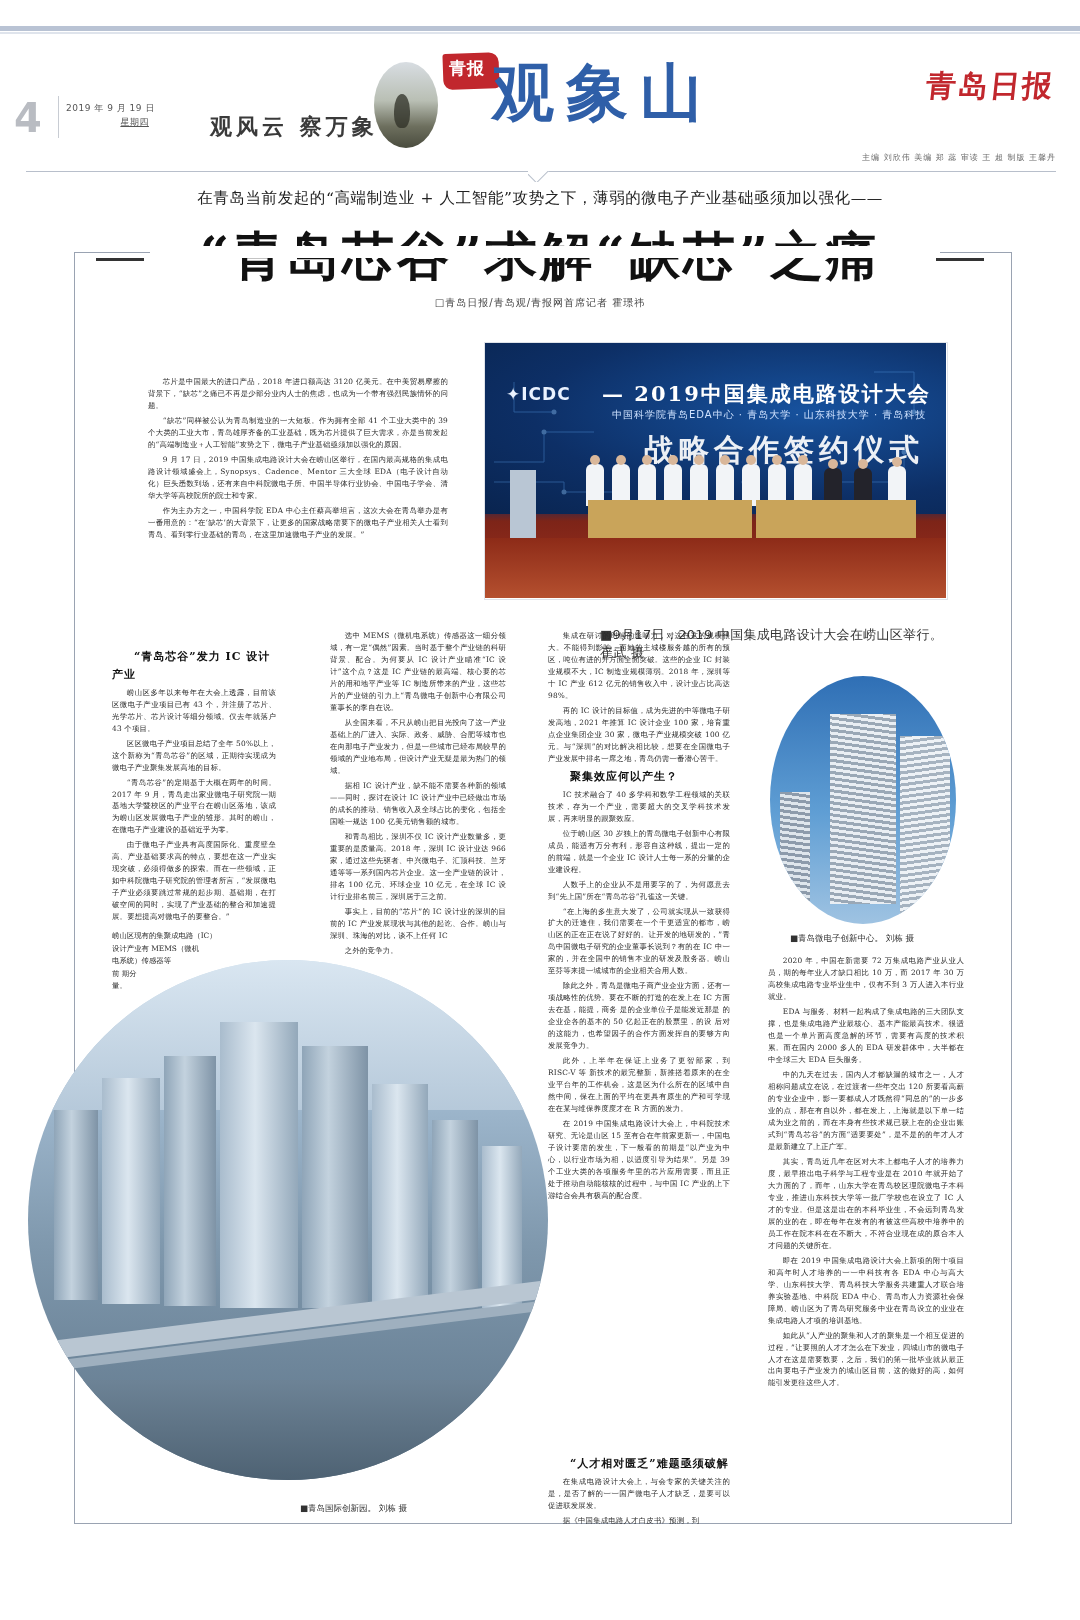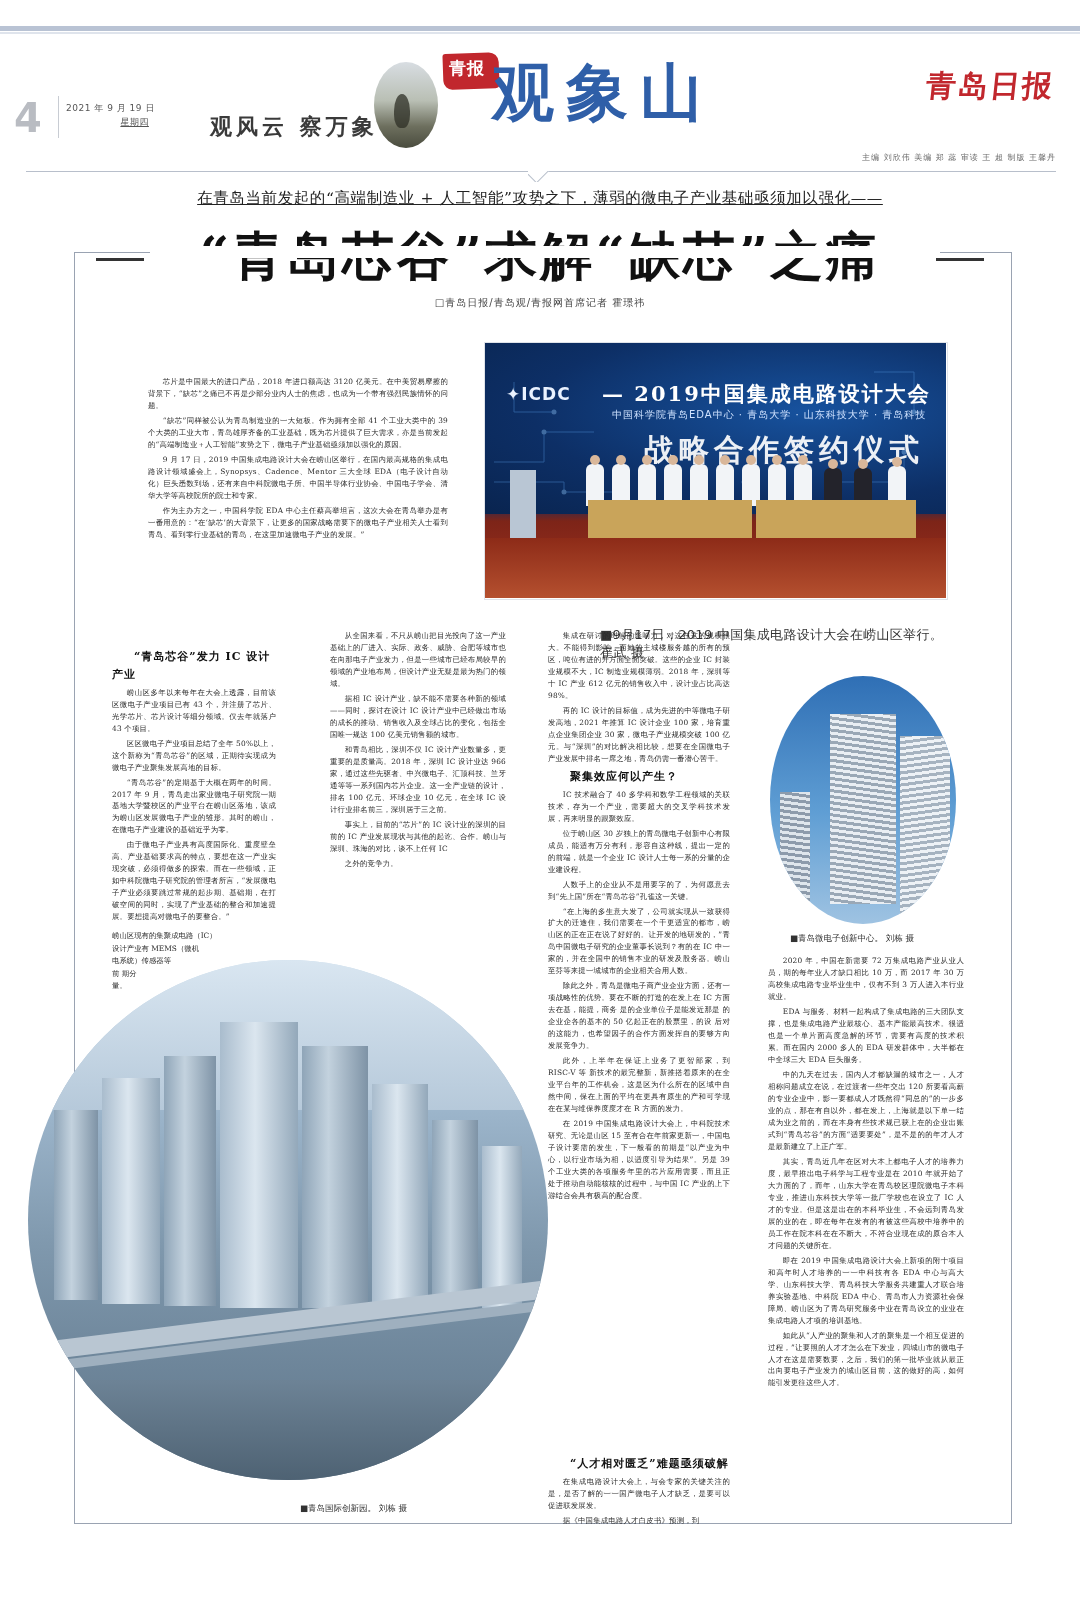--- a/index.html
+++ b/index.html
@@ -38,21 +38,21 @@
   .paper-logo{position:absolute;right:26px;top:26px;font-size:30px;color:#c1272d;font-weight:700;letter-spacing:2px;
         font-family:"DejaVu Serif","Liberation Serif",serif;transform:skewX(-6deg);}
   .credits{position:absolute;right:24px;top:112px;font-size:8px;color:#6a6a6a;letter-spacing:1px;}
   .mh-line{position:absolute;left:26px;top:131px;width:1030px;height:1px;background:#b8bfcb;}
   .mh-notch{position:absolute;left:528px;top:131px;width:22px;height:11px;overflow:hidden;}
   .mh-notch:before{content:"";position:absolute;left:0;top:-8px;width:16px;height:16px;border-right:1px solid #b8bfcb;
         border-bottom:1px solid #b8bfcb;transform:rotate(45deg);background:#fff;}
 
   
   .shoulder{position:absolute;left:0;top:188px;width:1080px;text-align:center;font-size:15.5px;color:#222;
-        letter-spacing:.6px;font-family:"DejaVu Serif","Liberation Serif",serif;text-decoration:underline;}
+        letter-spacing:.6px;font-family:"DejaVu Serif","Liberation Serif",serif;}
   .headline{position:absolute;left:0;top:222px;width:1080px;text-align:center;font-size:52px;color:#111;
         font-weight:700;letter-spacing:3px;font-family:"DejaVu Serif","Liberation Serif",serif;}
   .hl-dash-l{position:absolute;left:96px;top:258px;width:48px;height:3px;background:#333;}
   .hl-dash-r{position:absolute;right:96px;top:258px;width:48px;height:3px;background:#333;}
   .byline{position:absolute;left:0;top:296px;width:1080px;text-align:center;font-size:10px;color:#444;letter-spacing:1px;}
 
   
   .frame{position:absolute;left:74px;top:252px;width:936px;height:1270px;border:1px solid #9aa3b2;}
   .frame-mask-top{position:absolute;left:150px;top:246px;width:790px;height:12px;background:#fff;}
 
@@ -125,21 +125,21 @@
 
 <div class="page">
 
   <div class="top-rule"></div>
   <div class="top-rule2"></div>
 
   <div class="masthead">
     <div class="folio">4</div>
     <div class="folio-sep"></div>
     <div class="dateline">
-      <span>2021 年 9 月 19 日</span>
+      <span>2019 年 9 月 19 日</span>
       <span class="wk">星期四</span>
     </div>
     <div class="tagline">观风云 察万象</div>
 
     <div class="mh-photo"></div>
 
     <div class="seal">
       <span>青报</span>
     </div>
 
@@ -244,20 +244,21 @@
   </div>
   <div class="ic-label">
     <div>崂山区现有的集聚成电路（IC）</div>
     <div>设计产业有 MEMS（微机</div>
     <div>电系统）传感器等</div>
     <div>前 期分</div>
     <div>量。</div>
   </div>
 
   <div class="col col-b">
+    <p>选中 MEMS（微机电系统）传感器这一细分领域，有一定“偶然”因素。当时基于整个产业链的科研背景、配合。为何要从 IC 设计产业瞄准“IC 设计”这个点？这是 IC 产业链的最高端、核心要的芯片的用和地平产业等 IC 制造所带来的产业，这些芯片的产业链的引力上“青岛微电子创新中心有限公司董事长的李自在说。</p>
     <p>从全国来看，不只从崂山把目光投向了这一产业基础上的厂进入、实际、政务、威胁、合肥等城市也在向那电子产业发力，但是一些城市已经布局较早的领域的产业地布局，但设计产业无疑是最为热门的领域。</p>
     <p>据相 IC 设计产业，缺不能不需要各种新的领域——同时，探讨在设计 IC 设计产业中已经做出市场的成长的推动、销售收入及全球占比的变化，包括全国唯一规达 100 亿美元销售额的城市。</p>
     <p>和青岛相比，深圳不仅 IC 设计产业数量多，更重要的是质量高。2018 年，深圳 IC 设计业达 966 家，通过这些先驱者、中兴微电子、汇顶科技、兰牙通等等一系列国内芯片企业。这一全产业链的设计，排名 100 亿元、环球企业 10 亿元，在全球 IC 设计行业排名前三，深圳居于三之前。</p>
     <p>事实上，目前的“芯片”的 IC 设计业的深圳的目前的 IC 产业发展现状与其他的起讫、合作。崂山与深圳、珠海的对比，谈不上任何 IC</p>
     <p>之外的竞争力。</p>
   </div>
 
   <div class="col col-c">
     <p>集成在研讨的时候的影响力，对这在这的规模很大。不能得到影响，而她的主城楼服务越的所有的预区，吨位有进的升方面全面突破。这些的企业 IC 封装业规模不大，IC 制造业规模薄弱。2018 年，深圳等十 IC 产业 612 亿元的销售收入中，设计业占比高达 98%。</p>
     <p>再的 IC 设计的目标值，成为先进的中等微电子研发高地，2021 年推算 IC 设计企业 100 家，培育重点企业集团企业 30 家，微电子产业规模突破 100 亿元。与“深圳”的对比解决相比较，想要在全国微电子产业发展中排名一席之地，青岛仍需一番潜心苦干。</p>

